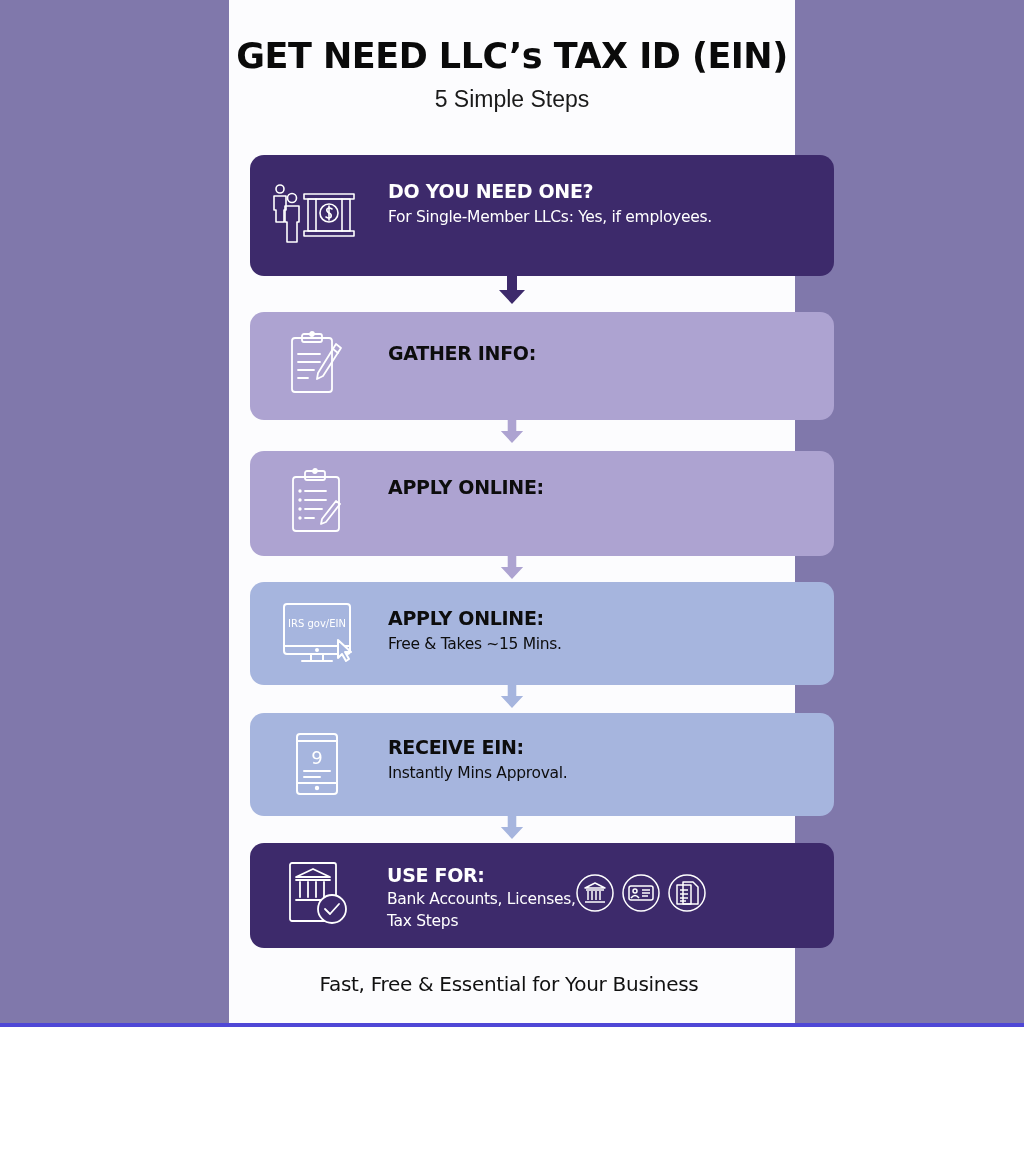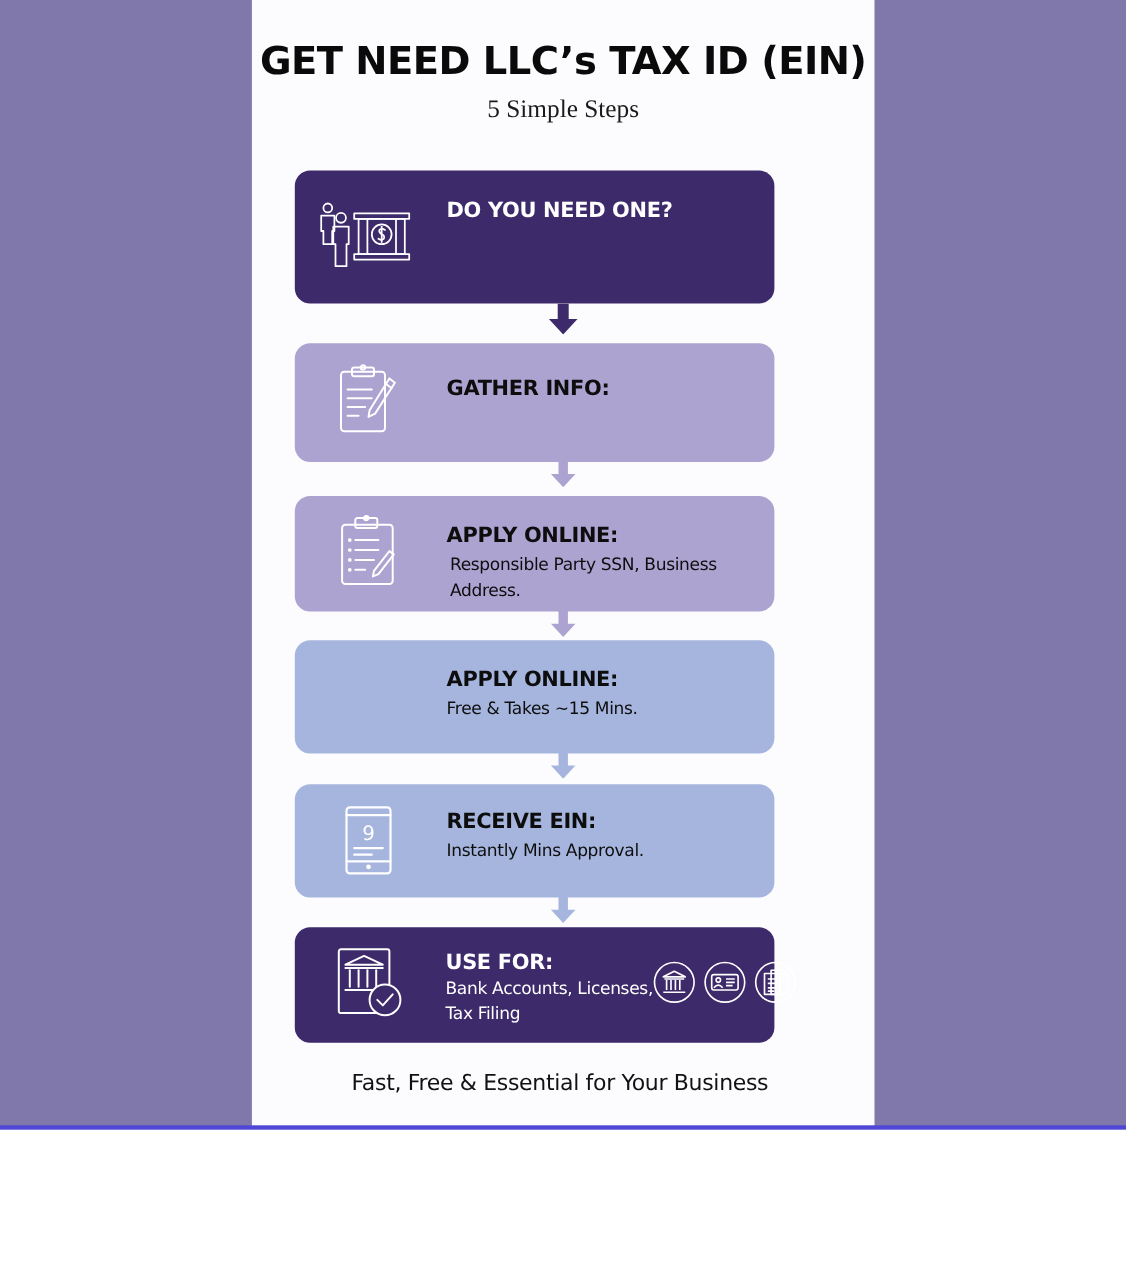--- a/index.html
+++ b/index.html
@@ -19,25 +19,25 @@
       background: #fcfcfe;
     }
 
     .title {
       position: absolute; left: 0; top: 36px; width: 566px; text-align: center;
       font-family: "DejaVu Sans", sans-serif; font-weight: bold; font-size: 35px;
       letter-spacing: -0.5px; color: #0a0a0a;
     }
     .subtitle {
       position: absolute; left: 0; top: 86px; width: 566px; text-align: center;
-      font-family: Liberation Serif, serif; font-size: 23px; color: #1a1a1a;
+      font-family: Liberation Sans, sans-serif; font-size: 23px; color: #1a1a1a;
     }
 
     .step {
-      position: absolute; left: 39px; width: 436px; border-radius: 14px;
+      position: absolute; left: 21px; width: 584px; border-radius: 14px;
     }
     .step.dark { background: #3d2a6b; color: #ffffff; }
     .step.lilac { background: #ada3d1; color: #0d0d0d; padding-left: 46px; }
     .step.periwinkle { background: #a6b5de; color: #0d0d0d; }
 
     .step .icon {
       position: absolute; width: 90px; height: 80px;
     }
     .step .icon svg { width: 100%; height: 100%; display: block; }
 
@@ -92,20 +92,21 @@
         <rect x="38" y="17" width="42" height="32"></rect>
         <line x1="46" y1="17" x2="46" y2="49"></line>
         <line x1="72" y1="17" x2="72" y2="49"></line>
         <circle cx="59" cy="31" r="9"></circle>
         <path d="M62 27 q-3 -2 -5 0 q-1 2 2 4 q3 1 2 4 q-2 2 -5 0"></path>
         <line x1="59" y1="24" x2="59" y2="38"></line>
       </svg>
     </div>
     <div class="heading" style="top:25px;">DO YOU NEED ONE?</div>
     <div class="body" style="top:50px;">
+      <div>For Single-Member LLCs: Yes, if employees.</div>
     </div>
   </div>
   <div class="arrow" style="top:276px;">
     <svg viewBox="0 0 30 28">
         <path d="M10 0 h10 v14 h8 l-13 14 l-13 -14 h8 z" fill="#3d2a6b"></path>
       </svg>
   </div>
 
   <div class="step lilac" style="top:312px;height:108px;">
     <div class="icon" style="left:30px;top:18px;width:75px;height:70px;">
@@ -140,31 +141,40 @@
         <circle cx="20" cy="33" r="0.8" fill="#fff"></circle>
           <line x1="25" y1="33" x2="46" y2="33"></line>
         <circle cx="20" cy="42" r="0.8" fill="#fff"></circle>
           <line x1="25" y1="42" x2="42" y2="42"></line>
         <circle cx="20" cy="51" r="0.8" fill="#fff"></circle>
           <line x1="25" y1="51" x2="34" y2="51"></line>
         <path d="M56 34 l4 3 l-14 18 l-5 2 l1 -5 z"></path>
       </svg>
     </div>
     <div class="heading" style="top:25px;">APPLY ONLINE:</div>
-    <div class="body" style="top:50px;left:141px;">
-      <div>Responsible Party SSN, Business Address.</div>
-    </div>
   </div>
   <div class="arrow" style="top:555px;height:24px;">
     <svg viewBox="0 0 30 28">
         <path d="M10 0 h10 v14 h8 l-13 14 l-13 -14 h8 z" fill="#ada3d1"></path>
       </svg>
   </div>
 
   <div class="step periwinkle" style="top:582px;height:103px;">
+    <div class="icon" style="left:30px;top:18px;width:80px;height:68px;">
+      <svg viewBox="0 0 80 68" fill="none" stroke="#ffffff" stroke-width="2" stroke-linejoin="round" stroke-linecap="round">
+        <rect x="4" y="4" width="66" height="50" rx="3"></rect>
+        <line x1="4" y1="46" x2="70" y2="46"></line>
+        <circle cx="37" cy="50" r="1" fill="#fff"></circle>
+        <line x1="31" y1="54" x2="31" y2="60"></line>
+        <line x1="43" y1="54" x2="43" y2="60"></line>
+        <line x1="22" y1="61" x2="52" y2="61"></line>
+        <path d="M58 40 l0 18 l4 -4 l4 7 l3 -2 l-4 -7 l6 0 z" fill="#a6b5de"></path>
+        <text x="37" y="27" text-anchor="middle" fill="#ffffff" stroke="none" font-family="DejaVu Sans, sans-serif" font-size="10">IRS gov/EIN</text>
+      </svg>
+    </div>
     <div class="heading" style="top:25px;">APPLY ONLINE:</div>
     <div class="body" style="top:50px;">
       <div>Free &amp; Takes ~15 Mins.</div>
     </div>
   </div>
   <div class="arrow" style="top:684px;height:24px;">
     <svg viewBox="0 0 30 28">
         <path d="M10 0 h10 v14 h8 l-13 14 l-13 -14 h8 z" fill="#a6b5de"></path>
       </svg>
   </div>
@@ -203,21 +213,21 @@
         <line x1="28" y1="21" x2="28" y2="36"></line>
         <line x1="36" y1="21" x2="36" y2="36"></line>
         <line x1="8" y1="39" x2="34" y2="39"></line>
         <circle cx="44" cy="48" r="14" fill="#3d2a6b"></circle>
         <path d="M37 48 l5 5 l9 -10"></path>
       </svg>
     </div>
     <div class="heading" style="top:21px;left:137px;">USE FOR:</div>
     <div class="body" style="top:45px;left:137px;line-height:22px;">
       <div>Bank Accounts, Licenses,</div>
-      <div>Tax Filing</div>
+      <div>Tax Steps</div>
     </div>
     <div class="use-icons">
       <div class="circle-icon">
         <svg viewBox="0 0 40 40" fill="none" stroke="#ffffff" stroke-width="1.5" stroke-linejoin="round">
           <circle cx="20" cy="20" r="18"></circle>
           <path d="M10 15 l10 -5 l10 5 z"></path>
           <line x1="11" y1="17" x2="29" y2="17"></line>
           <line x1="13" y1="18" x2="13" y2="27"></line>
           <line x1="17" y1="18" x2="17" y2="27"></line>
           <line x1="21" y1="18" x2="21" y2="27"></line>

